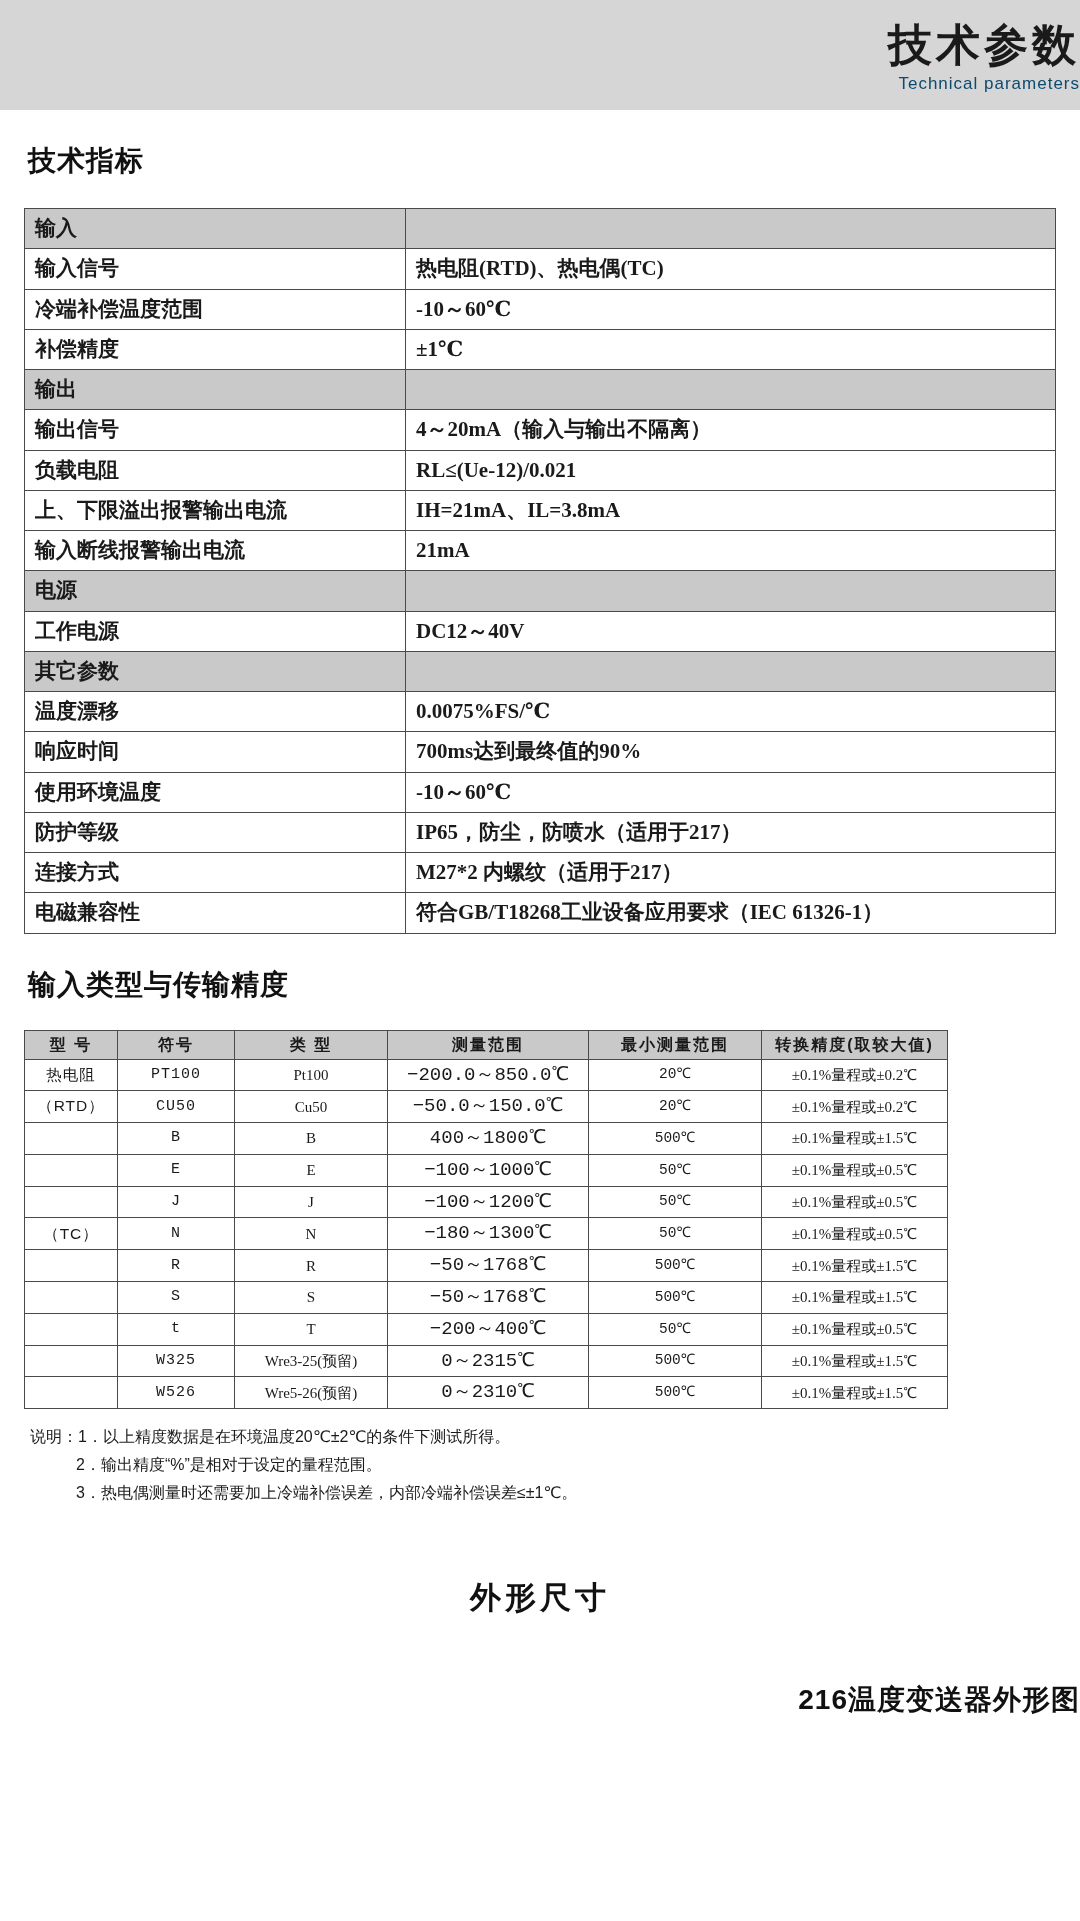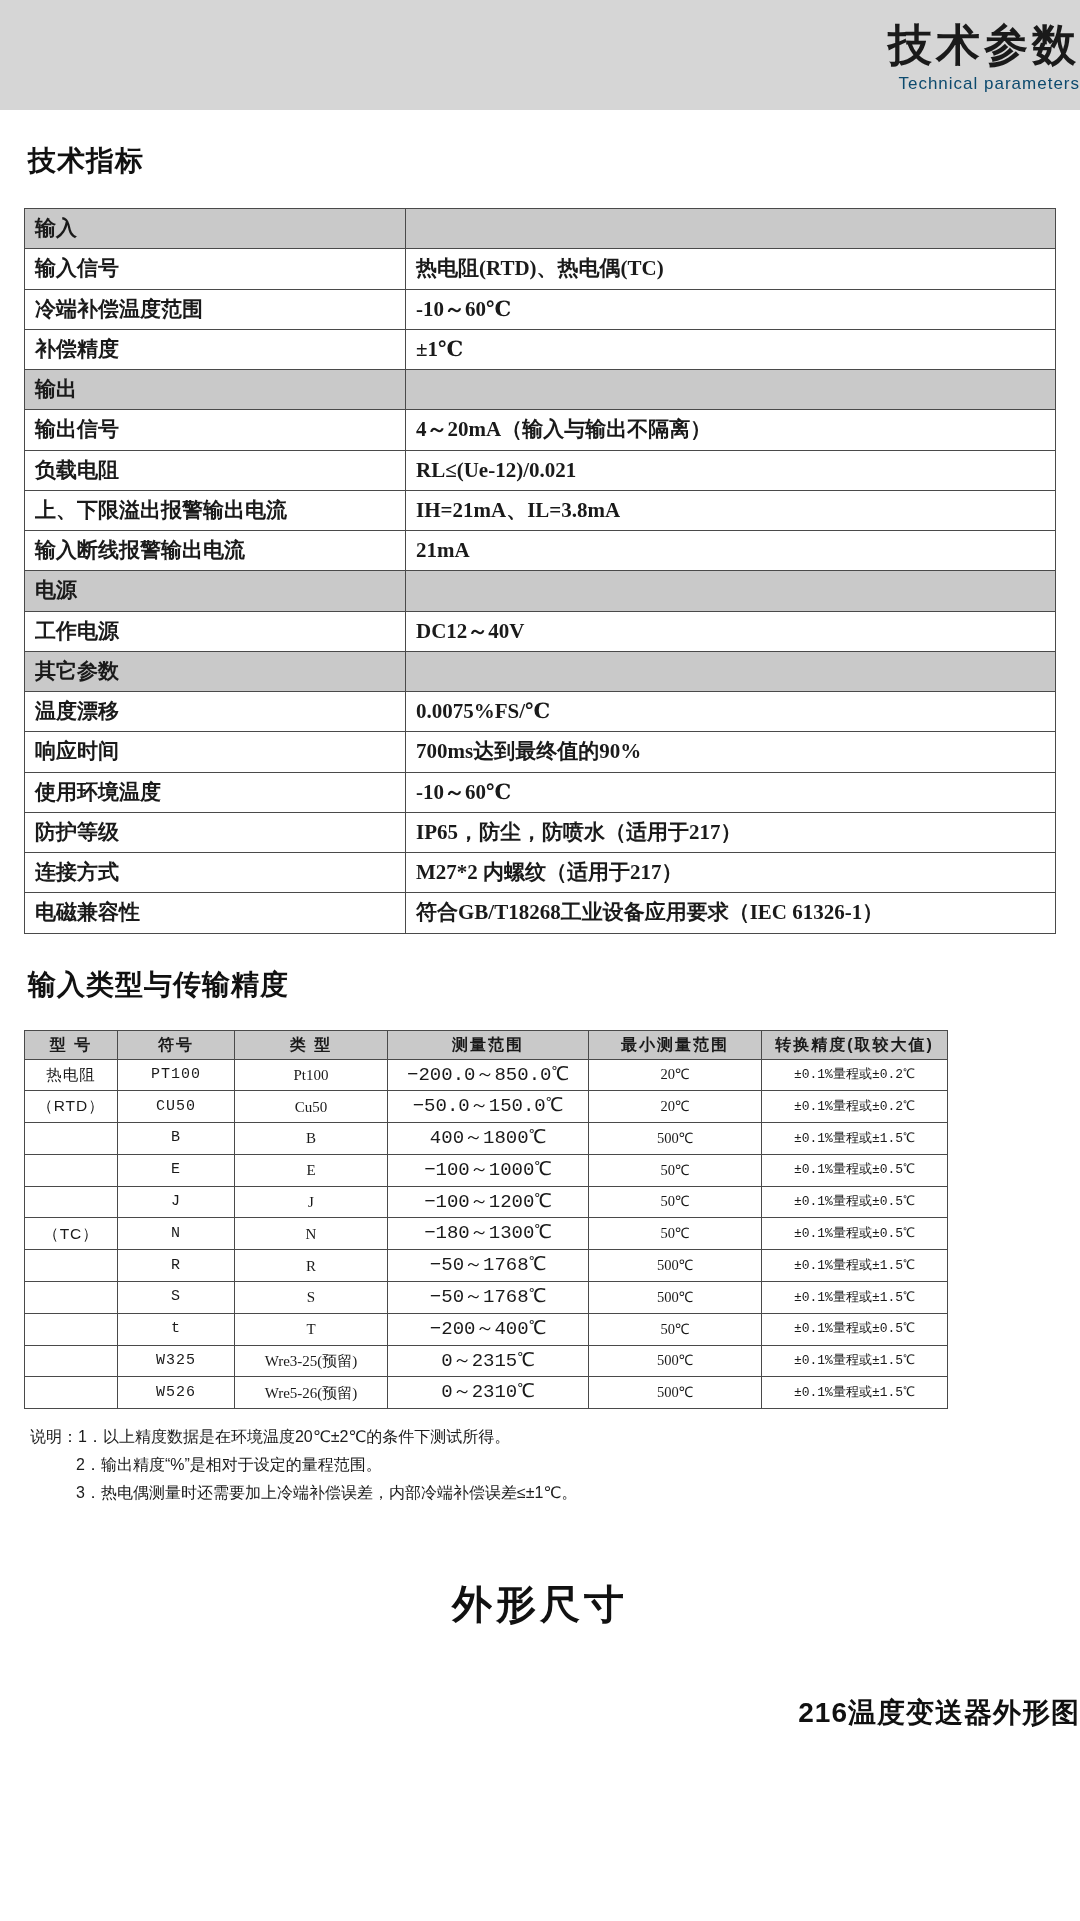--- a/index.html
+++ b/index.html
@@ -129,26 +129,26 @@
     font-family: "Liberation Serif", "DejaVu Serif", serif;
     font-size: 15px;
   }
   table.acc td.col-range {
     width: 196px;
     font-family: "Liberation Mono", "DejaVu Sans Mono", monospace;
     font-size: 19px;
   }
   table.acc td.col-min {
     width: 168px;
+    font-family: Liberation Mono, monospace;
+    font-size: 14.5px;
+  }
+  table.acc td.col-conv {
     font-family: Liberation Serif, serif;
-    font-size: 14.5px;
-  }
-  table.acc td.col-conv {
-    font-family: Liberation Mono, monospace;
-    font-size: 13px;
+    font-size: 15px;
   }
 
   
   .notes {
     margin: 14px 24px 0 30px;
     font-family: "Liberation Sans", "DejaVu Sans", sans-serif;
     font-size: 16px;
     color: #1a1a1a;
     line-height: 1.75;
   }
@@ -157,21 +157,21 @@
     padding-left: 0;
   }
   .notes .note-row.indent {
     padding-left: 46px;
   }
 
   
   .dim-title {
     text-align: center;
     font-family: "Liberation Sans", "DejaVu Sans", sans-serif;
-    font-size: 40px;
+    font-size: 31px;
     font-weight: bold;
     letter-spacing: 4px;
     margin-top: 70px;
     color: #111;
   }
   .dim-sub {
     font-family: "Liberation Sans", "DejaVu Sans", sans-serif;
     font-size: 28px;
     font-weight: bold;
     margin: 62px 0 0 36px;

